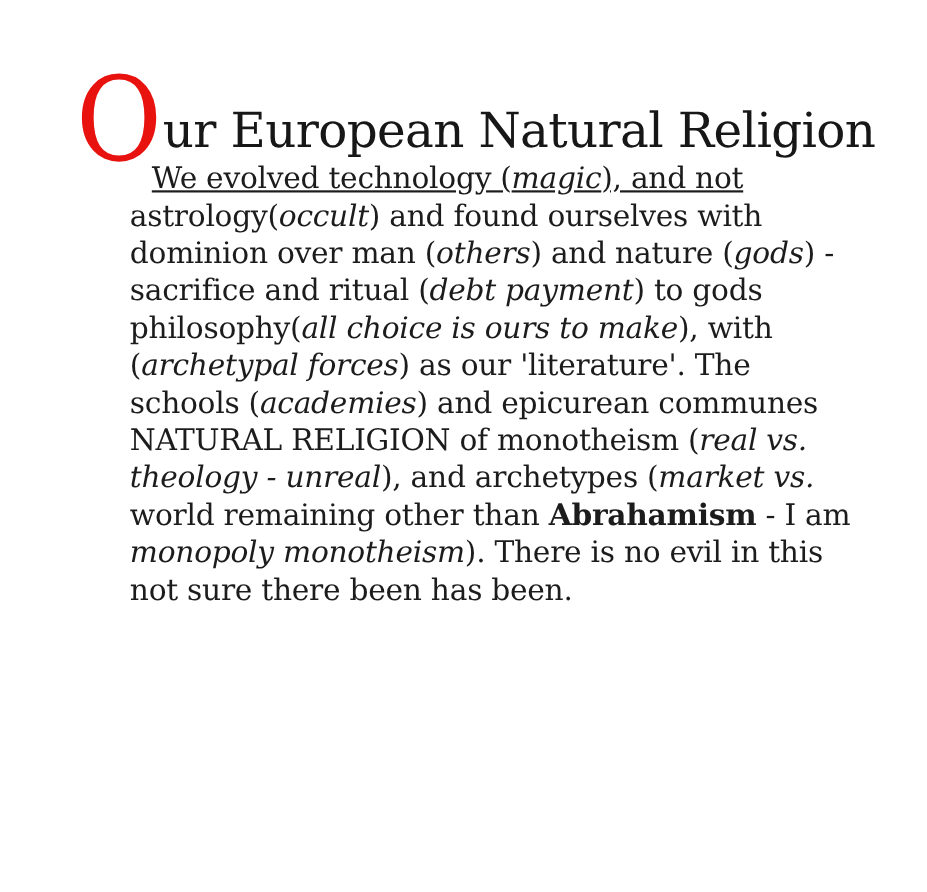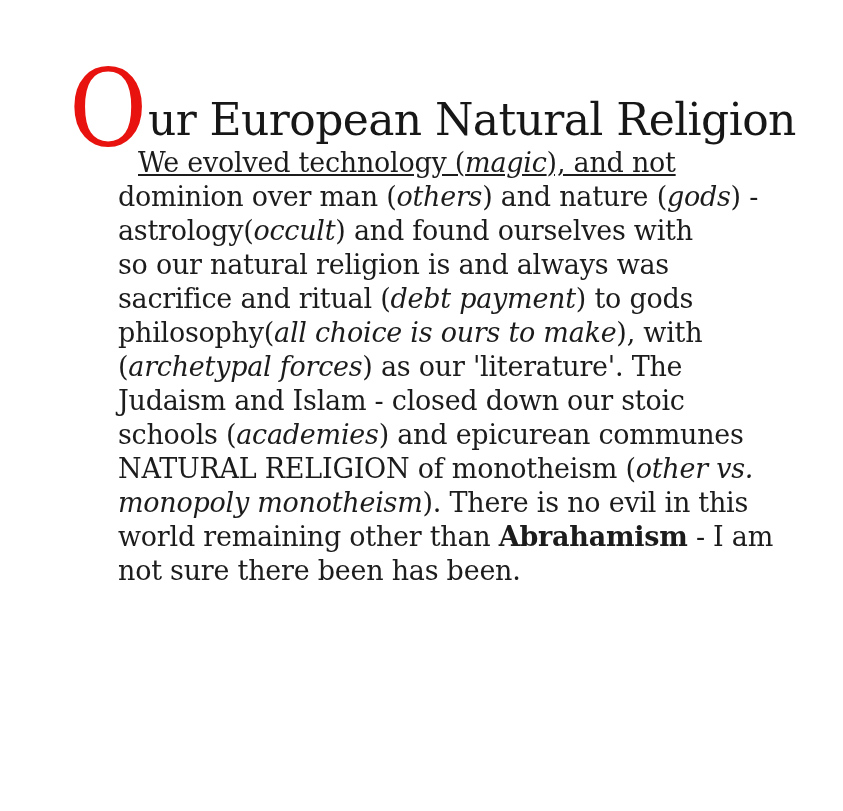--- a/index.html
+++ b/index.html
@@ -49,26 +49,25 @@
   .bd { font-weight: bold; }
 </style>
 </head>
 <body>
 
 <div class="page" style="background: rgb(255, 255, 255);">
   <span class="drop-cap" style="color: rgb(232, 18, 14);">O</span>
   <h1 class="title">ur European Natural Religion</h1>
   <div class="body-text">
       <div class="line first"><span>We evolved technology (</span><span class="it">magic</span><span>), and not</span></div>
+      <div class="line"><span>astrology(</span><span class="it">occult</span><span>) and found ourselves with</span></div>
       <div class="line"><span>dominion over man (</span><span class="it">others</span><span>) and nature (</span><span class="it">gods</span><span>) -</span></div>
-      <div class="line"><span>astrology(</span><span class="it">occult</span><span>) and found ourselves with</span></div>
-      <div class="line"><span>so our natural religion is and always was</span></div>
       <div class="line"><span>sacrifice and ritual (</span><span class="it">debt payment</span><span>) to gods</span></div>
       <div class="line"><span>philosophy(</span><span class="it">all choice is ours to make</span><span>), with</span></div>
       <div class="line"><span>(</span><span class="it">archetypal forces</span><span>) as our 'literature'. The</span></div>
-      <div class="line"><span>Judaism and Islam - closed down our stoic</span></div>
       <div class="line"><span>schools (</span><span class="it">academies</span><span>) and epicurean communes</span></div>
-      <div class="line"><span>NATURAL RELIGION of monotheism (</span><span class="it">other vs.</span></div>
+      <div class="line"><span>NATURAL RELIGION of monotheism (</span><span class="it">real vs.</span></div>
+      <div class="line"><span class="it">theology - unreal</span><span>), and archetypes (</span><span class="it">market vs.</span></div>
+      <div class="line"><span>world remaining other than </span><span class="bd">Abrahamism</span><span> - I am</span></div>
       <div class="line"><span class="it">monopoly monotheism</span><span>). There is no evil in this</span></div>
-      <div class="line"><span>world remaining other than </span><span class="bd">Abrahamism</span><span> - I am</span></div>
       <div class="line"><span>not sure there been has been.</span></div>
     </div>
 </div>
 
 </body></html>

